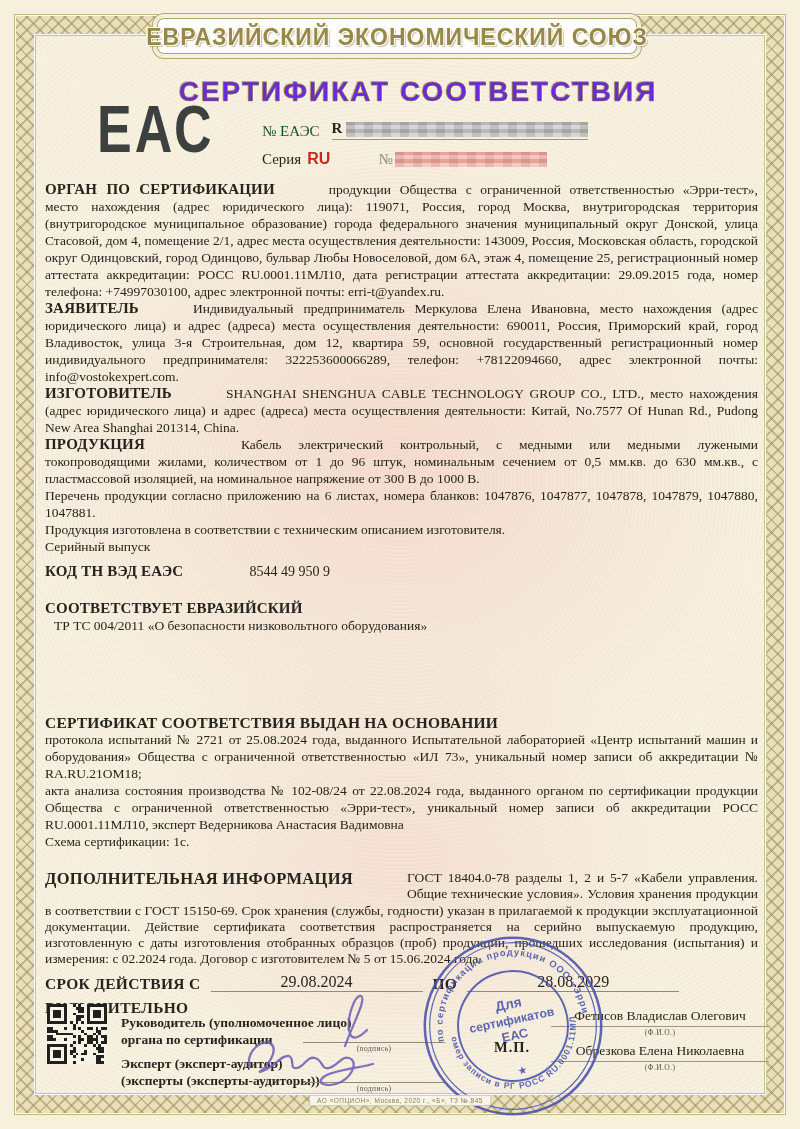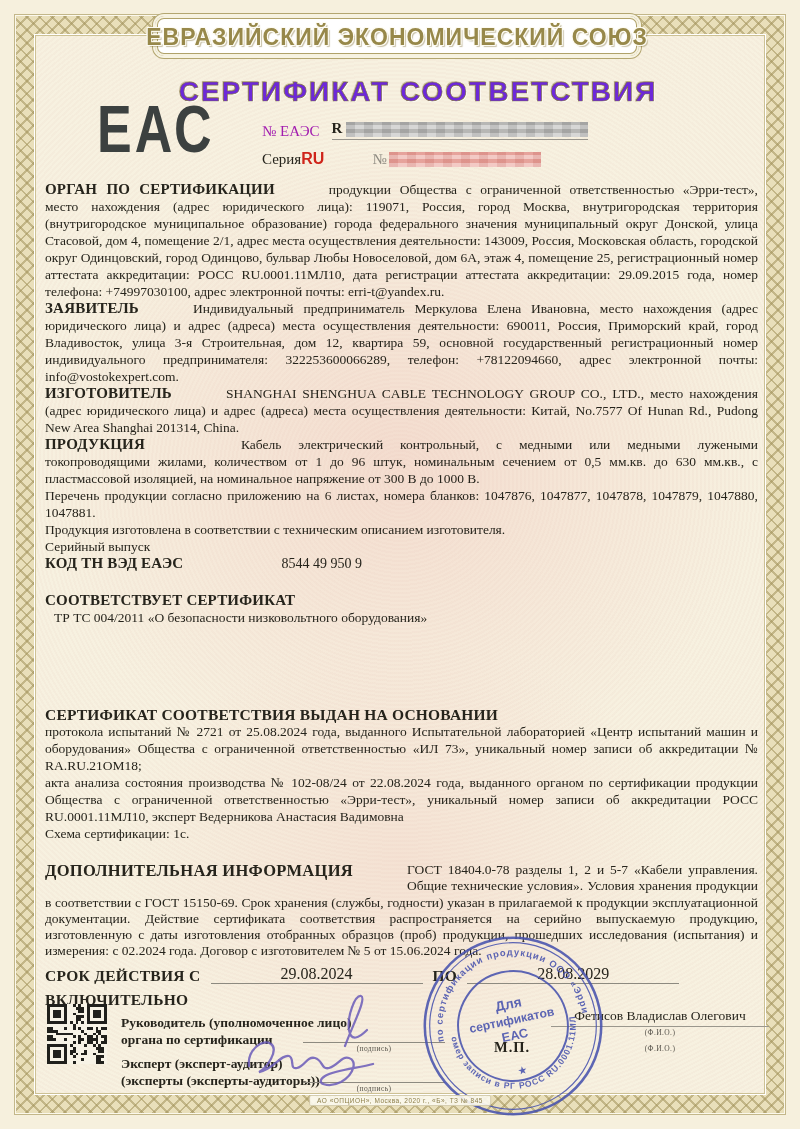--- a/index.html
+++ b/index.html
@@ -30,47 +30,47 @@
     white-space:nowrap;}
   .cert-title{position:absolute;left:0;right:0;top:76px;text-align:center;
     font-family:"Liberation Sans",sans-serif;font-weight:bold;font-size:28px;letter-spacing:2px;
     color:#6d28d9;-webkit-text-stroke:.6px #81723a;
     text-shadow:1px 1px 0 rgba(255,255,255,.85), -1px -1px 0 rgba(120,105,50,.35);
     white-space:nowrap;padding-left:36px;}
   .eac-mark{position:absolute;left:97px;top:96px;font-family:"Liberation Sans",sans-serif;
     font-weight:bold;font-size:52px;letter-spacing:3px;color:#3c4140;transform:scaleY(1.28);
     transform-origin:top left;line-height:1;}
   .num-row{position:absolute;left:262px;top:120px;display:flex;align-items:flex-end;font-size:15px;}
-  .num-label{color:#a21caf;}
+  .num-label{color:#14532d;}
   .num-wrap{display:flex;align-items:flex-end;border-bottom:1px solid #97948c;margin-left:12px;padding-bottom:2px;}
   .num-prefix{font-weight:bold;font-size:15px;margin-right:4px;}
   .redact-gray{width:242px;height:15px;
     background:
       repeating-linear-gradient(90deg, rgba(0,0,0,.10) 0 9px, rgba(0,0,0,0) 9px 18px),
       repeating-linear-gradient(0deg, rgba(255,255,255,.35) 0 4px, rgba(0,0,0,.06) 4px 8px),
       #c2c2c0;}
   .series-row{position:absolute;left:262px;top:150px;display:flex;align-items:center;font-size:15px;}
-  .series-code{color:#cf241a;font-family:"Liberation Sans",sans-serif;font-weight:bold;font-size:16px;margin-left:0;}
+  .series-code{color:#cf241a;font-family:"Liberation Sans",sans-serif;font-weight:bold;font-size:16px;margin-left:6px;}
   .series-no{color:#8e8b82;margin-left:48px;margin-right:2px;}
   .redact-pink{width:152px;height:15px;
     background:
       repeating-linear-gradient(90deg, rgba(160,40,30,.12) 0 9px, rgba(0,0,0,0) 9px 18px),
       repeating-linear-gradient(0deg, rgba(255,255,255,.35) 0 4px, rgba(150,40,30,.08) 4px 8px),
       #edada6;}
   
   .sections{position:absolute;left:45px;top:181px;width:713px;font-size:13.5px;line-height:17px;
     text-align:justify;}
   .sections p{margin:0;}
   .h{font-weight:bold;font-size:15px;letter-spacing:.2px;}
   .gap-sp{display:inline-block;width:96px;}
   .gap-sp2{display:inline-block;width:54px;}
   .sec-applicant{margin-top:4px;}
   .sec-manufacturer{margin-top:6px;}
   .sec-product{margin-top:31px;}
-  .sec-tnved{margin-top:0;display:flex;gap:32px;}
+  .sec-tnved{margin-top:8px;display:flex;}
   .tnved-val{margin-left:66px;font-size:14px;}
   .sec-req{margin-top:20px;}
   .req-text{padding-left:9px;}
   .sec-basis{margin-top:80px;}
   .basis-head{font-size:15.5px;}
   .sec-additional{margin-top:20px;line-height:16.3px;}
   .add-head{float:left;width:362px;font-weight:bold;font-size:16.5px;letter-spacing:.3px;line-height:18px;}
   
   .validity{margin-top:5px;display:flex;align-items:flex-end;gap:10px;}
   .v-label{font-weight:bold;font-size:15.5px;white-space:nowrap;letter-spacing:.3px;}
@@ -137,21 +137,21 @@
     <p>Перечень продукции согласно приложению на 6 листах, номера бланков: 1047876, 1047877, 1047878, 1047879, 1047880, 1047881.</p>
     <p>Продукция изготовлена в соответствии с техническим описанием изготовителя.</p>
     <p>Серийный выпуск</p>
 
     <div class="sec-tnved">
       <span class="h">КОД ТН ВЭД ЕАЭС</span>
       <span class="tnved-val">8544 49 950 9</span>
     </div>
 
     <div class="sec-req">
-      <div class="h">СООТВЕТСТВУЕТ СЕРТИФИКАТ</div>
+      <div class="h">СООТВЕТСТВУЕТ ЕВРАЗИЙСКИЙ</div>
       <div class="req-text">ТР ТС 004/2011 «О безопасности низковольтного оборудования»</div>
     </div>
 
     <div class="sec-basis">
       <div class="h basis-head">СЕРТИФИКАТ СООТВЕТСТВИЯ  ВЫДАН НА ОСНОВАНИИ</div>
       <p>протокола испытаний № 2721 от 25.08.2024 года, выданного Испытательной лабораторией «Центр испытаний машин и оборудования» Общества с ограниченной ответственностью «ИЛ 73», уникальный номер записи об аккредитации № RA.RU.21ОМ18;</p>
       <p>акта анализа состояния производства № 102-08/24 от 22.08.2024 года, выданного органом по сертификации продукции Общества с ограниченной ответственностью «Эрри-тест», уникальный номер записи об аккредитации РОСС RU.0001.11МЛ10, эксперт Ведерникова Анастасия Вадимовна</p>
       <p>Схема сертификации: 1с.</p>
     </div>
 
@@ -297,20 +297,21 @@
     </svg>
     <svg class="sig-svg sig2" width="150" height="70" viewBox="0 0 150 70">
       <path d="M12,42 C10,26 26,14 34,20 C42,26 30,44 22,48 C36,46 44,30 52,32 C58,34 52,46 60,44 C68,42 70,32 78,34 C86,36 84,46 92,44 C102,41 104,32 112,34 C120,36 118,50 104,58 C92,64 76,60 88,52 C98,46 122,44 136,40" fill="none" stroke="#6a5ab8" stroke-width="2.3" stroke-linecap="round" opacity=".85"></path>
     </svg>
 
     <div class="mp">М.П.</div>
 
     <div class="names">
       <div class="name">Фетисов Владислав Олегович</div>
       <div class="fio">(Ф.И.О.)</div>
+      <div class="name">Обрезкова Елена Николаевна</div>
       <div class="fio">(Ф.И.О.)</div>
     </div>
   </div>
 
   <svg class="stamp" width="196" height="196" viewBox="0 0 200 200">
     <defs>
       <path id="arcTop" d="M 28,100 A 72,72 0 1 1 172,100"></path>
       <path id="arcBottom" d="M 36,100 A 64,64 0 0 0 164,100"></path>
     </defs>
     <g transform="rotate(-12 100 100)">

